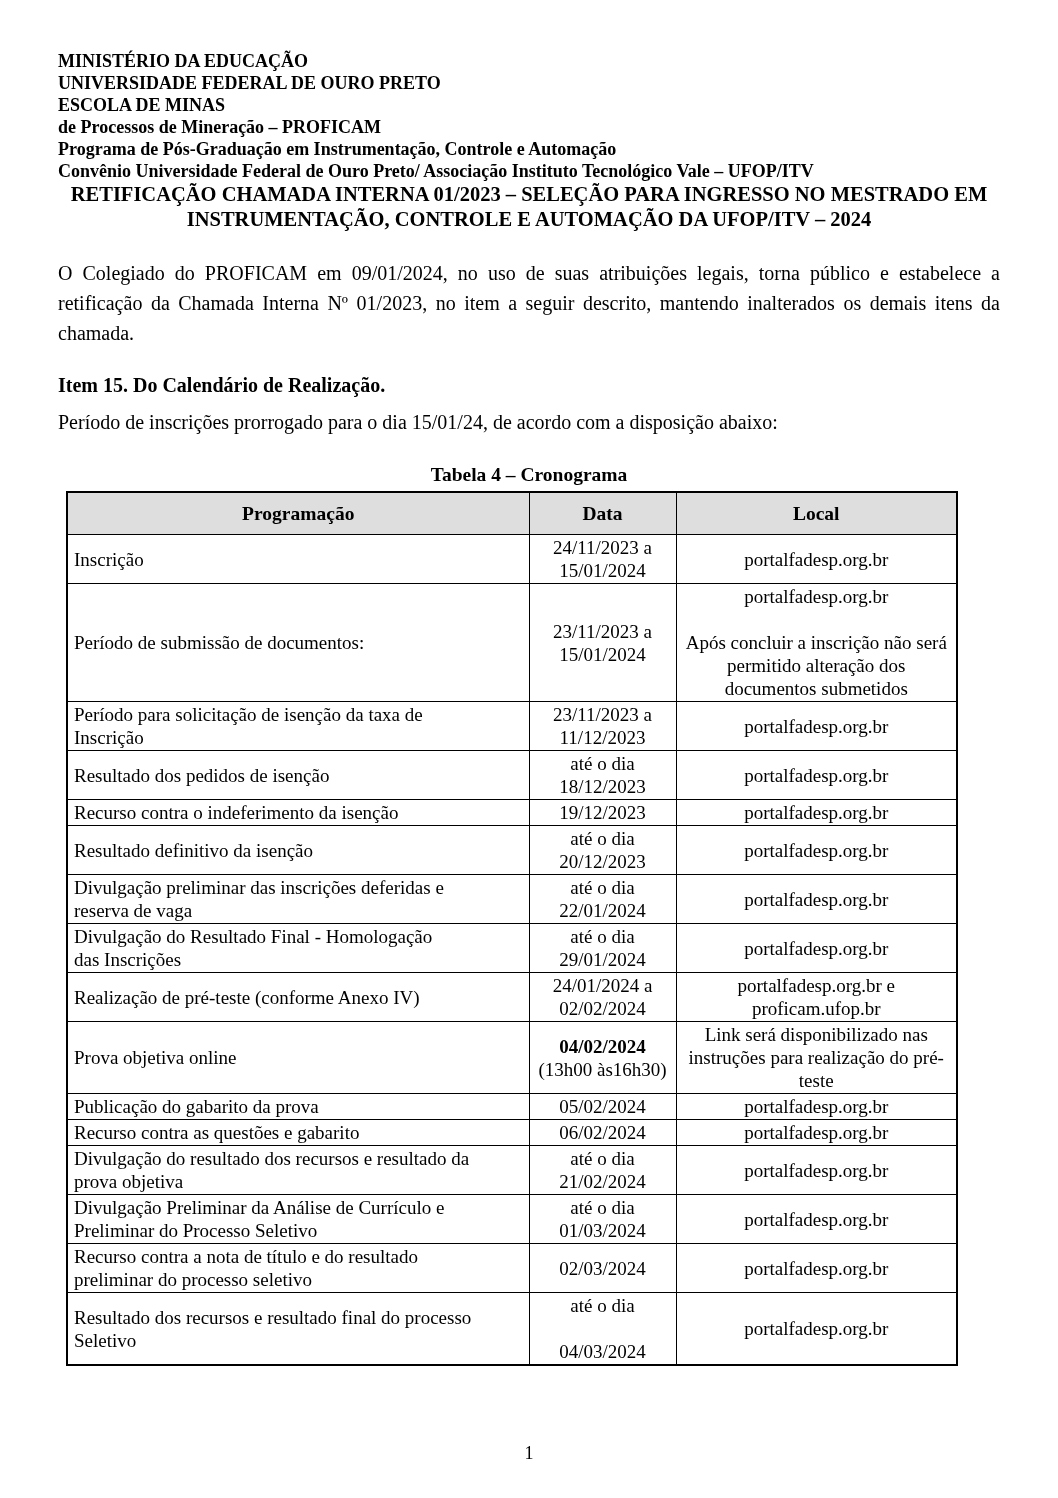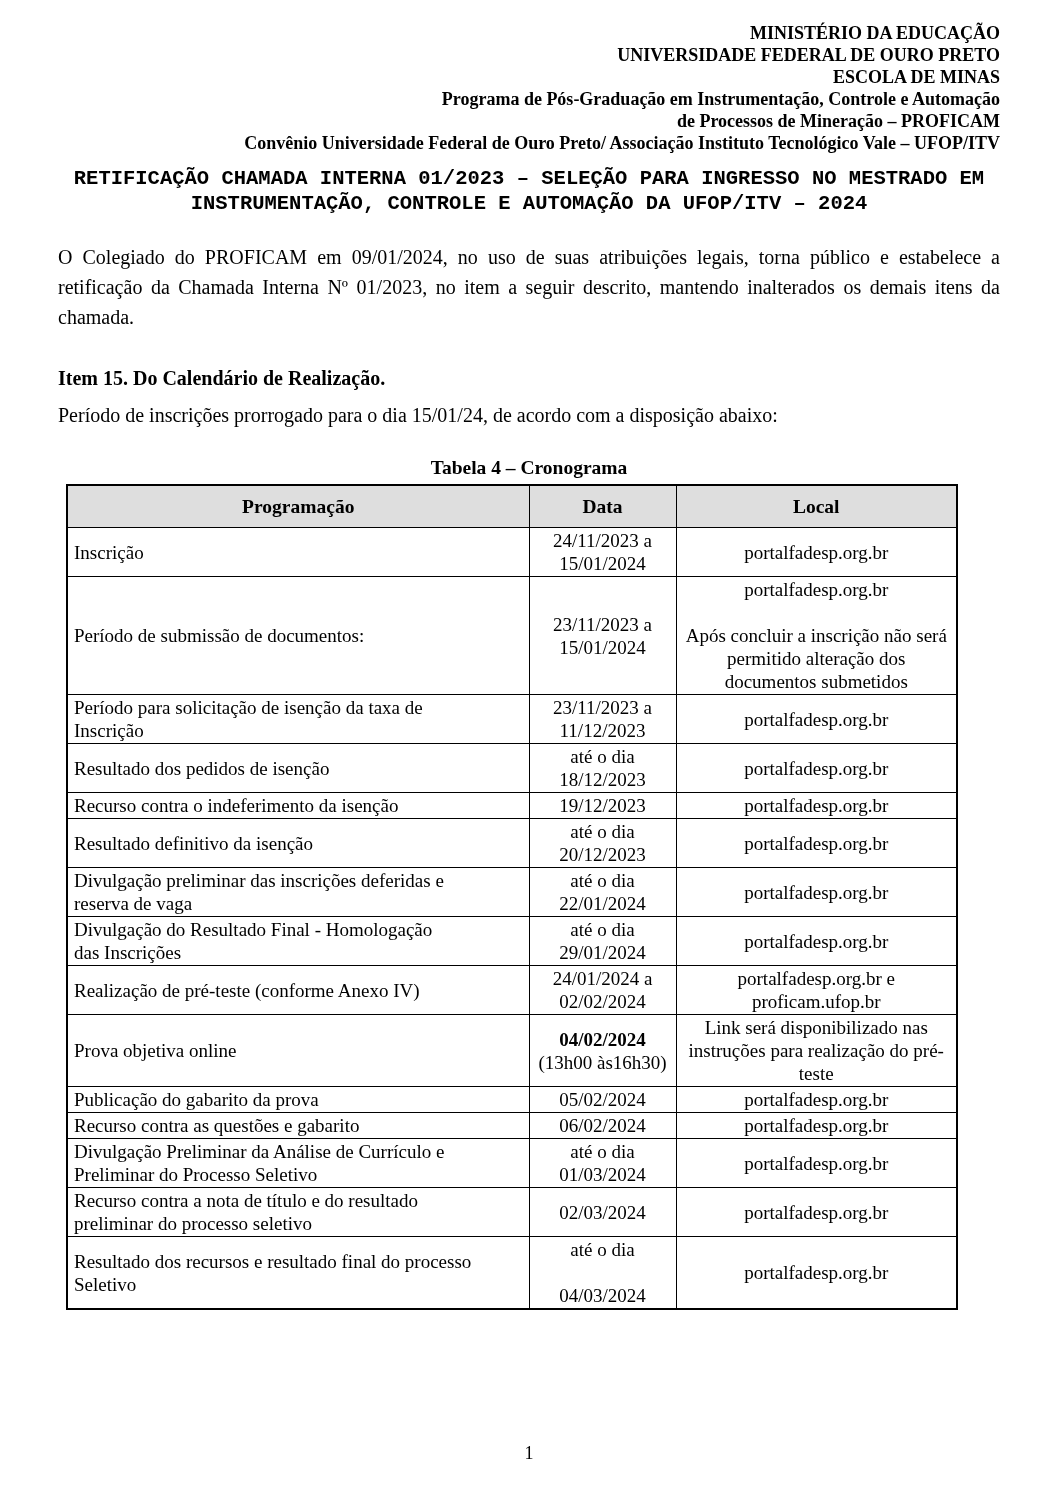--- a/index.html
+++ b/index.html
@@ -4,30 +4,30 @@
 <style>
   html, body { margin: 0; padding: 0; }
   body {
     width: 1058px; height: 1498px;
     background: #ffffff; color: #000000;
     font-family: "Liberation Serif", "DejaVu Serif", serif;
     position: relative; overflow: hidden;
   }
   .page { padding: 22px 58px 0 58px; }
 
-  .org-header { font-weight: bold; font-size: 18px; line-height: 22px; text-align: right; }
+  .org-header { font-weight: bold; font-size: 18px; line-height: 22px; text-align: left; margin-top: 28px; }
 
   .doc-title {
     font-weight: bold; font-size: 20.5px; line-height: 25px;
-    text-align: center; margin: 12px 4px 0 4px; font-family: Liberation Mono, monospace;
+    text-align: center; margin: 0 4px 0 4px;
   }
 
   .intro { font-size: 20px; line-height: 30px; text-align: justify; margin: 26px 0 0 0; }
 
-  .item-heading { font-weight: bold; font-size: 20px; line-height: 25px; margin: 34px 0 0 0; }
+  .item-heading { font-weight: bold; font-size: 20px; line-height: 25px; margin: 25px 0 0 0; }
 
   .period-note { font-size: 20px; line-height: 25px; margin: 12px 0 0 0; }
 
   .table-caption { font-weight: bold; font-size: 19.5px; line-height: 25px; text-align: center; margin: 27px 0 4px 0; }
 
   table.cronograma {
     border-collapse: collapse; table-layout: fixed;
     width: 890px; margin-left: 8px;
     font-size: 19px; line-height: 23px;
     border: 2px solid #000;
@@ -49,22 +49,22 @@
 </style>
 </head>
 <body>
 
 <div class="page">
 
   <div class="org-header">
     <div>MINISTÉRIO DA EDUCAÇÃO</div>
     <div>UNIVERSIDADE FEDERAL DE OURO PRETO</div>
     <div>ESCOLA DE MINAS</div>
+    <div>de Processos de Mineração – PROFICAM</div>
     <div>Programa de Pós-Graduação em Instrumentação, Controle e Automação</div>
-    <div>de Processos de Mineração – PROFICAM</div>
     <div>Convênio Universidade Federal de Ouro Preto/ Associação Instituto Tecnológico Vale – UFOP/ITV</div>
   </div>
 
   <div class="doc-title">RETIFICAÇÃO CHAMADA INTERNA 01/2023 – SELEÇÃO PARA INGRESSO NO MESTRADO EM INSTRUMENTAÇÃO, CONTROLE E AUTOMAÇÃO DA UFOP/ITV – 2024</div>
 
   <p class="intro">O Colegiado do PROFICAM em 09/01/2024, no uso de suas atribuições legais, torna público e estabelece a retificação da Chamada Interna Nº 01/2023, no item a seguir descrito, mantendo inalterados os demais itens da chamada.</p>
 
   <p class="item-heading">Item 15. Do Calendário de Realização.</p>
 
   <p class="period-note">Período de inscrições prorrogado para o dia 15/01/24, de acordo com a disposição abaixo:</p>
@@ -154,20 +154,27 @@
           <td class="c0">Publicação do gabarito da prova</td>
           <td class="c1">05/02/2024</td>
           <td class="c2">portalfadesp.org.br</td>
         </tr>
         <tr>
           <td class="c0">Recurso contra as questões e gabarito</td>
           <td class="c1">06/02/2024</td>
           <td class="c2">portalfadesp.org.br</td>
         </tr>
         <tr>
+          <td class="c0">Divulgação do resultado dos recursos e resultado da
+prova objetiva</td>
+          <td class="c1">até o dia
+21/02/2024</td>
+          <td class="c2">portalfadesp.org.br</td>
+        </tr>
+        <tr>
           <td class="c0">Divulgação Preliminar da Análise de Currículo e
 Preliminar do Processo Seletivo</td>
           <td class="c1">até o dia
 01/03/2024</td>
           <td class="c2">portalfadesp.org.br</td>
         </tr>
         <tr>
           <td class="c0">Recurso contra a nota de título e do resultado
 preliminar do processo seletivo</td>
           <td class="c1">02/03/2024</td>

